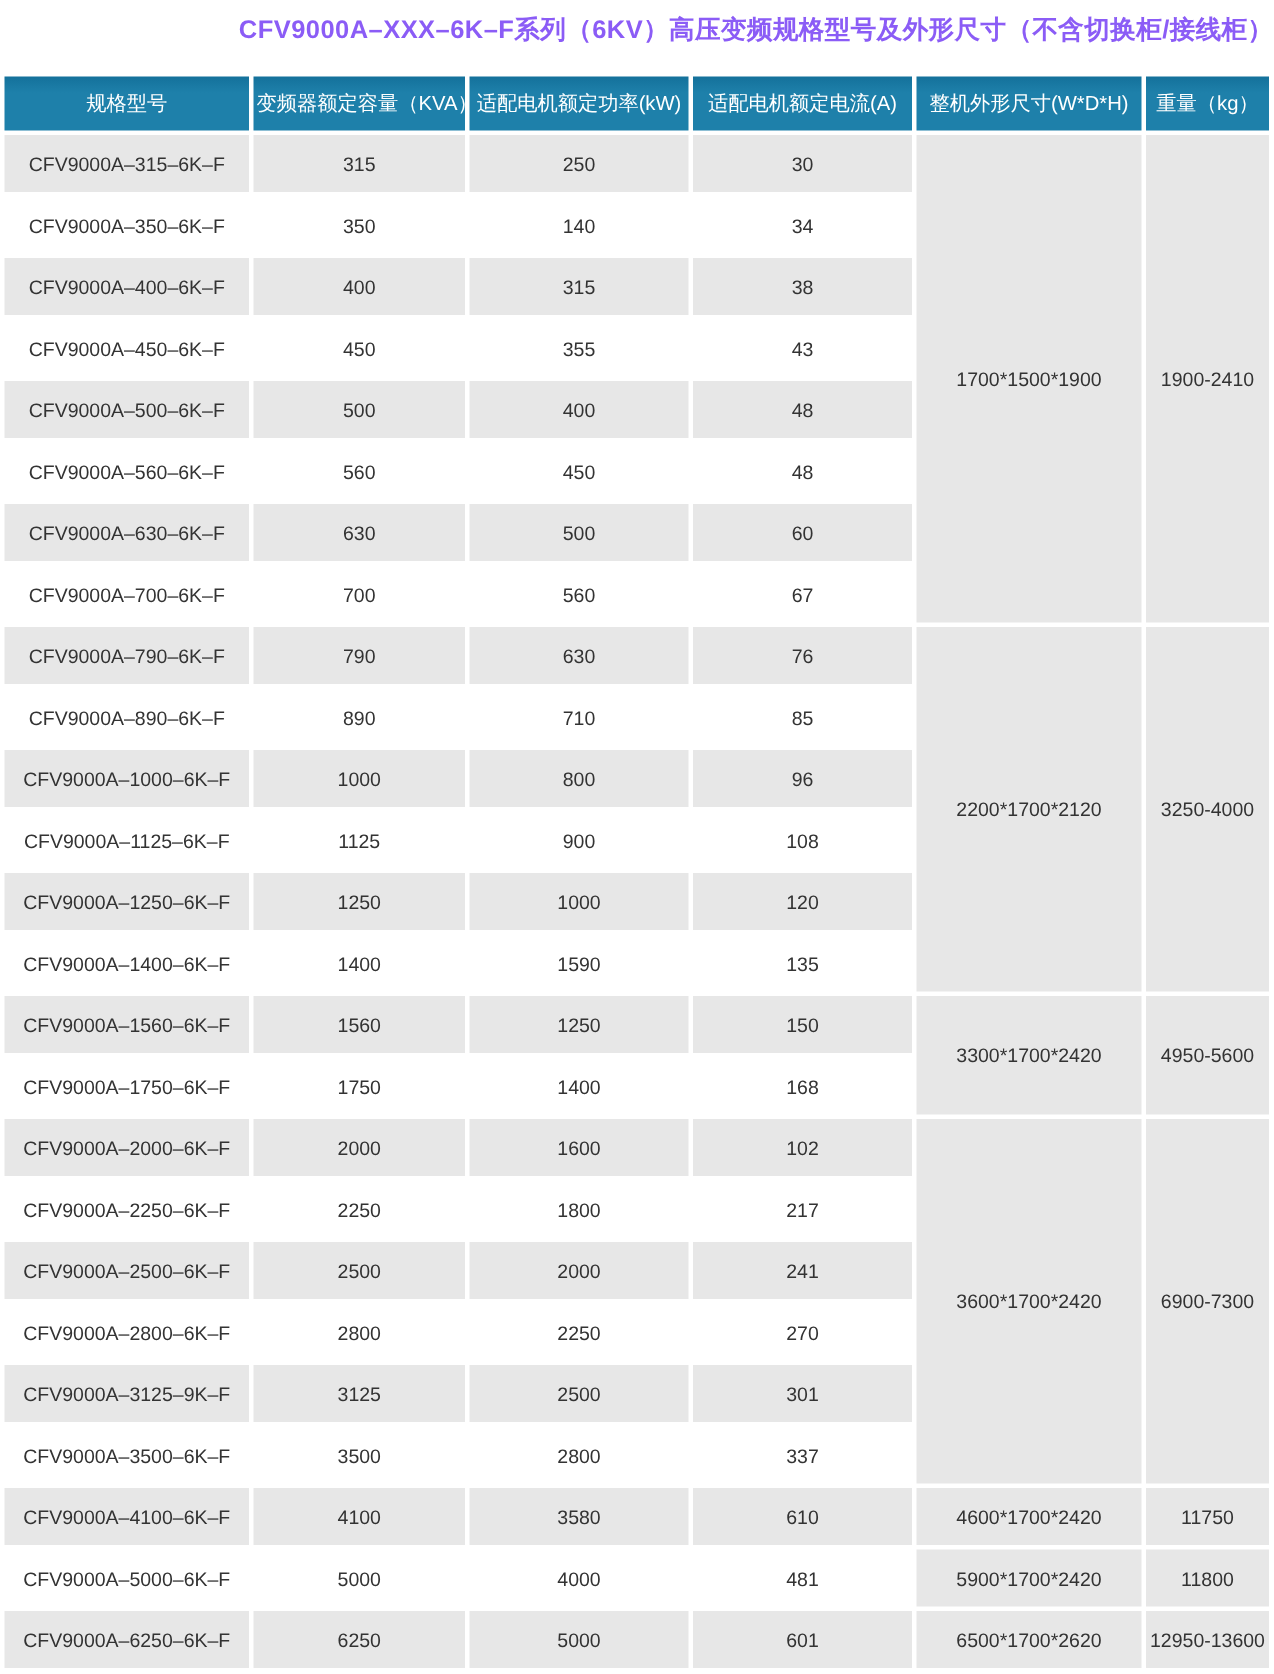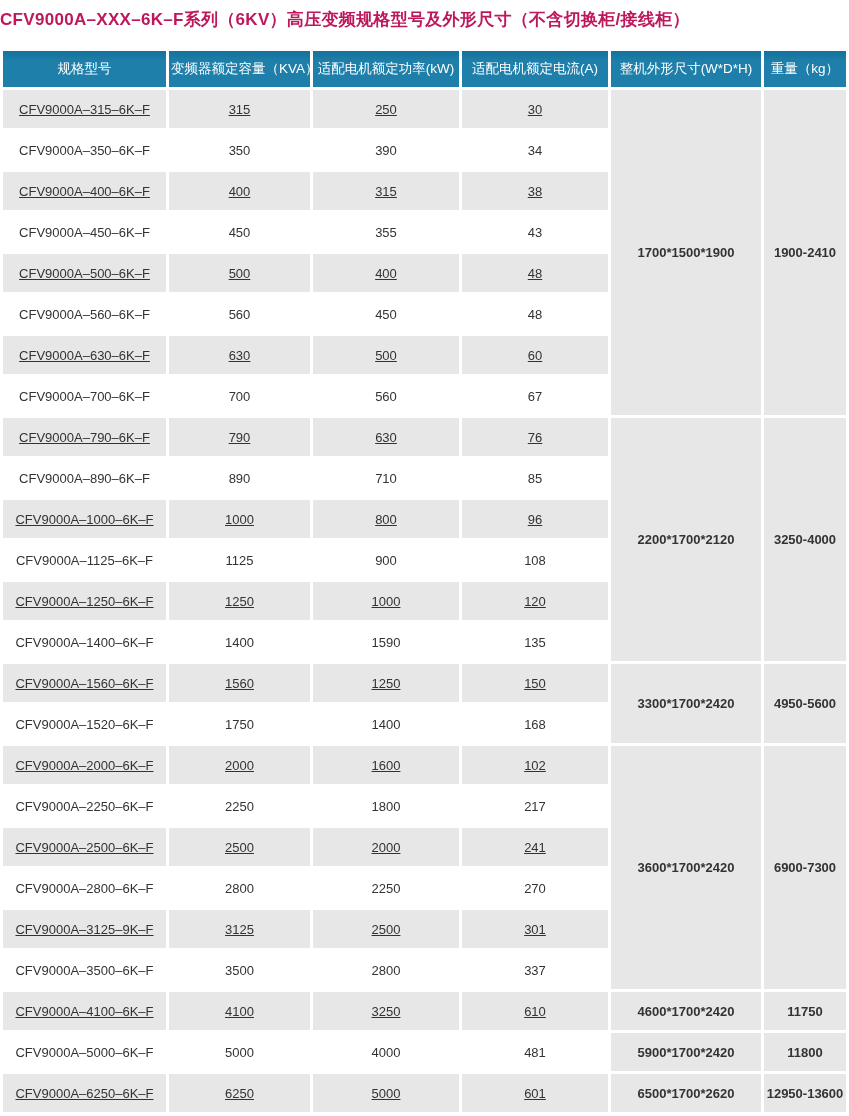--- a/index.html
+++ b/index.html
@@ -16,25 +16,25 @@
     padding: 0;
     background: #ffffff;
     width: 849px;
     font-family: "Liberation Sans", "DejaVu Sans", sans-serif;
   }
   .page {
     width: 849px;
   }
   .title {
     padding-top: 9px;
-    text-align: left;
+    text-align: right;
     font-size: 17px;
     line-height: 22px;
     font-weight: bold;
-    color: #be185d;
+    color: #8b5cf6;
     letter-spacing: 0.3px;
     white-space: nowrap;
   }
   table.spec {
     width: 849px;
     margin-top: 17px;
     border-collapse: separate;
     border-spacing: 3px;
     table-layout: fixed;
   }
@@ -52,23 +52,23 @@
   table.spec td {
     height: 38px;
     text-align: center;
     vertical-align: middle;
     font-size: 13px;
     color: var(--text-color);
     padding: 0 2px;
     white-space: nowrap;
     overflow: hidden;
   }
-  td.gray  { background: var(--row-alt-bg); text-decoration: underline; }
+  td.gray  { background: var(--row-alt-bg); }
   td.white { background: var(--row-bg); }
-  td.merged { background: var(--row-alt-bg); font-weight: bold; }
+  td.merged { background: var(--row-alt-bg); }
   td.weight { font-size: 12.5px; }
 </style>
 </head>
 <body>
 
 <div class="page">
 
   <div class="title">CFV9000A–XXX–6K–F系列（6KV）高压变频规格型号及外形尺寸（不含切换柜/接线柜）</div>
 
   <table class="spec">
@@ -95,21 +95,21 @@
           <td class="gray">CFV9000A–315–6K–F</td>
           <td class="gray">315</td>
           <td class="gray">250</td>
           <td class="gray">30</td>
           <td class="merged" rowspan="8">1700*1500*1900</td>
           <td class="merged weight" rowspan="8">1900-2410</td>
         </tr>
         <tr>
           <td class="white">CFV9000A–350–6K–F</td>
           <td class="white">350</td>
-          <td class="white">390</td>
+          <td class="white">140</td>
           <td class="white">34</td>
         </tr>
         <tr>
           <td class="gray">CFV9000A–400–6K–F</td>
           <td class="gray">400</td>
           <td class="gray">315</td>
           <td class="gray">38</td>
         </tr>
         <tr>
           <td class="white">CFV9000A–450–6K–F</td>
@@ -181,21 +181,21 @@
         </tr>
         <tr>
           <td class="gray">CFV9000A–1560–6K–F</td>
           <td class="gray">1560</td>
           <td class="gray">1250</td>
           <td class="gray">150</td>
           <td class="merged" rowspan="2">3300*1700*2420</td>
           <td class="merged weight" rowspan="2">4950-5600</td>
         </tr>
         <tr>
-          <td class="white">CFV9000A–1520–6K–F</td>
+          <td class="white">CFV9000A–1750–6K–F</td>
           <td class="white">1750</td>
           <td class="white">1400</td>
           <td class="white">168</td>
         </tr>
         <tr>
           <td class="gray">CFV9000A–2000–6K–F</td>
           <td class="gray">2000</td>
           <td class="gray">1600</td>
           <td class="gray">102</td>
           <td class="merged" rowspan="6">3600*1700*2420</td>
@@ -227,21 +227,21 @@
         </tr>
         <tr>
           <td class="white">CFV9000A–3500–6K–F</td>
           <td class="white">3500</td>
           <td class="white">2800</td>
           <td class="white">337</td>
         </tr>
         <tr>
           <td class="gray">CFV9000A–4100–6K–F</td>
           <td class="gray">4100</td>
-          <td class="gray">3250</td>
+          <td class="gray">3580</td>
           <td class="gray">610</td>
           <td class="merged" rowspan="1">4600*1700*2420</td>
           <td class="merged weight" rowspan="1">11750</td>
         </tr>
         <tr>
           <td class="white">CFV9000A–5000–6K–F</td>
           <td class="white">5000</td>
           <td class="white">4000</td>
           <td class="white">481</td>
           <td class="merged" rowspan="1">5900*1700*2420</td>

